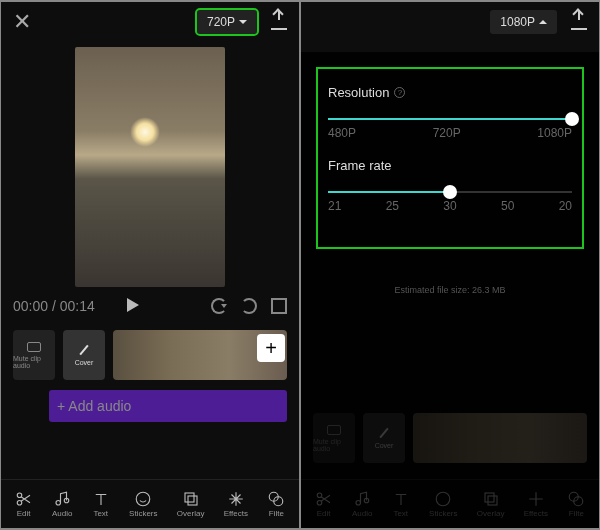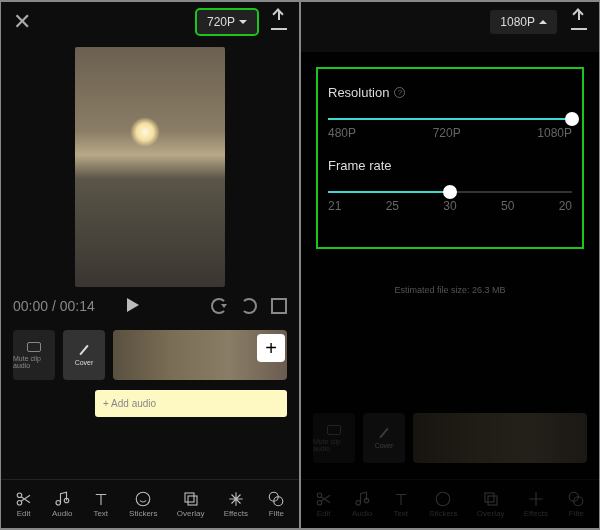--- a/index.html
+++ b/index.html
@@ -24,21 +24,21 @@
 .ico{width:16px;height:16px;cursor:pointer;position:relative}
 .undo{border:2px solid #888;border-radius:50%;border-right-color:transparent}
 .undo:after{content:"";position:absolute;right:-2px;top:4px;border-top:4px solid #888;border-left:3px solid transparent;border-right:3px solid transparent}
 .redo{border:2px solid #888;border-radius:50%;border-left-color:transparent}
 .full{border:2px solid #888}
 .tline{padding:10px 12px;display:flex;gap:8px;align-items:center;position:relative}
 .tcell{width:42px;height:50px;background:#222;border-radius:4px;display:flex;flex-direction:column;align-items:center;justify-content:center;font-size:7px;color:#888;gap:3px;cursor:pointer}
 .tcell.cov{background:#333;color:#ddd}
 .clip{flex:1;height:50px;background:linear-gradient(90deg,#5a5040,#7a6d55,#8a7d66,#6a5d50);border-radius:4px;position:relative}
 .addbtn{position:absolute;right:14px;top:14px;width:28px;height:28px;background:#fff;border-radius:4px;color:#000;font-size:20px;display:flex;align-items:center;justify-content:center;cursor:pointer}
-.addaudio{margin:0 12px 0 94px;background:#fef9c3;padding:8px;font-size:10px;color:#888;border-radius:3px;cursor:pointer}
+.addaudio{margin:0 12px 0 48px;background:#4c1d95;padding:8px;font-size:14px;color:#888;border-radius:3px;cursor:pointer}
 .toolbar{position:absolute;bottom:0;left:0;right:0;display:flex;justify-content:space-around;padding:10px 4px;border-top:1px solid #222}
 .tool{display:flex;flex-direction:column;align-items:center;gap:1px;font-size:8px;color:#999;cursor:pointer}
 .tool svg,.tool .ti{width:18px;height:18px;stroke:#bbb;fill:none;stroke-width:1.5}
 .overlay{position:absolute;top:50px;left:0;right:0;bottom:0;background:rgba(0,0,0,0.85);padding:15px}
 .settings{border:2px solid #1dc41d;padding:16px 10px;margin-bottom:15px}
 .slabel{font-size:13px;color:#ddd;margin-bottom:18px;display:flex;align-items:center;gap:5px}
 .qm{width:11px;height:11px;border:1px solid #666;border-radius:50%;font-size:8px;display:flex;align-items:center;justify-content:center;color:#666}
 .slider{position:relative;height:2px;background:#333;margin-bottom:6px}
 .sfill{position:absolute;height:2px;background:#3dd9d0;left:0}
 .sthumb{position:absolute;width:14px;height:14px;background:#fff;border-radius:50%;top:-6px;margin-left:-7px;cursor:pointer}

